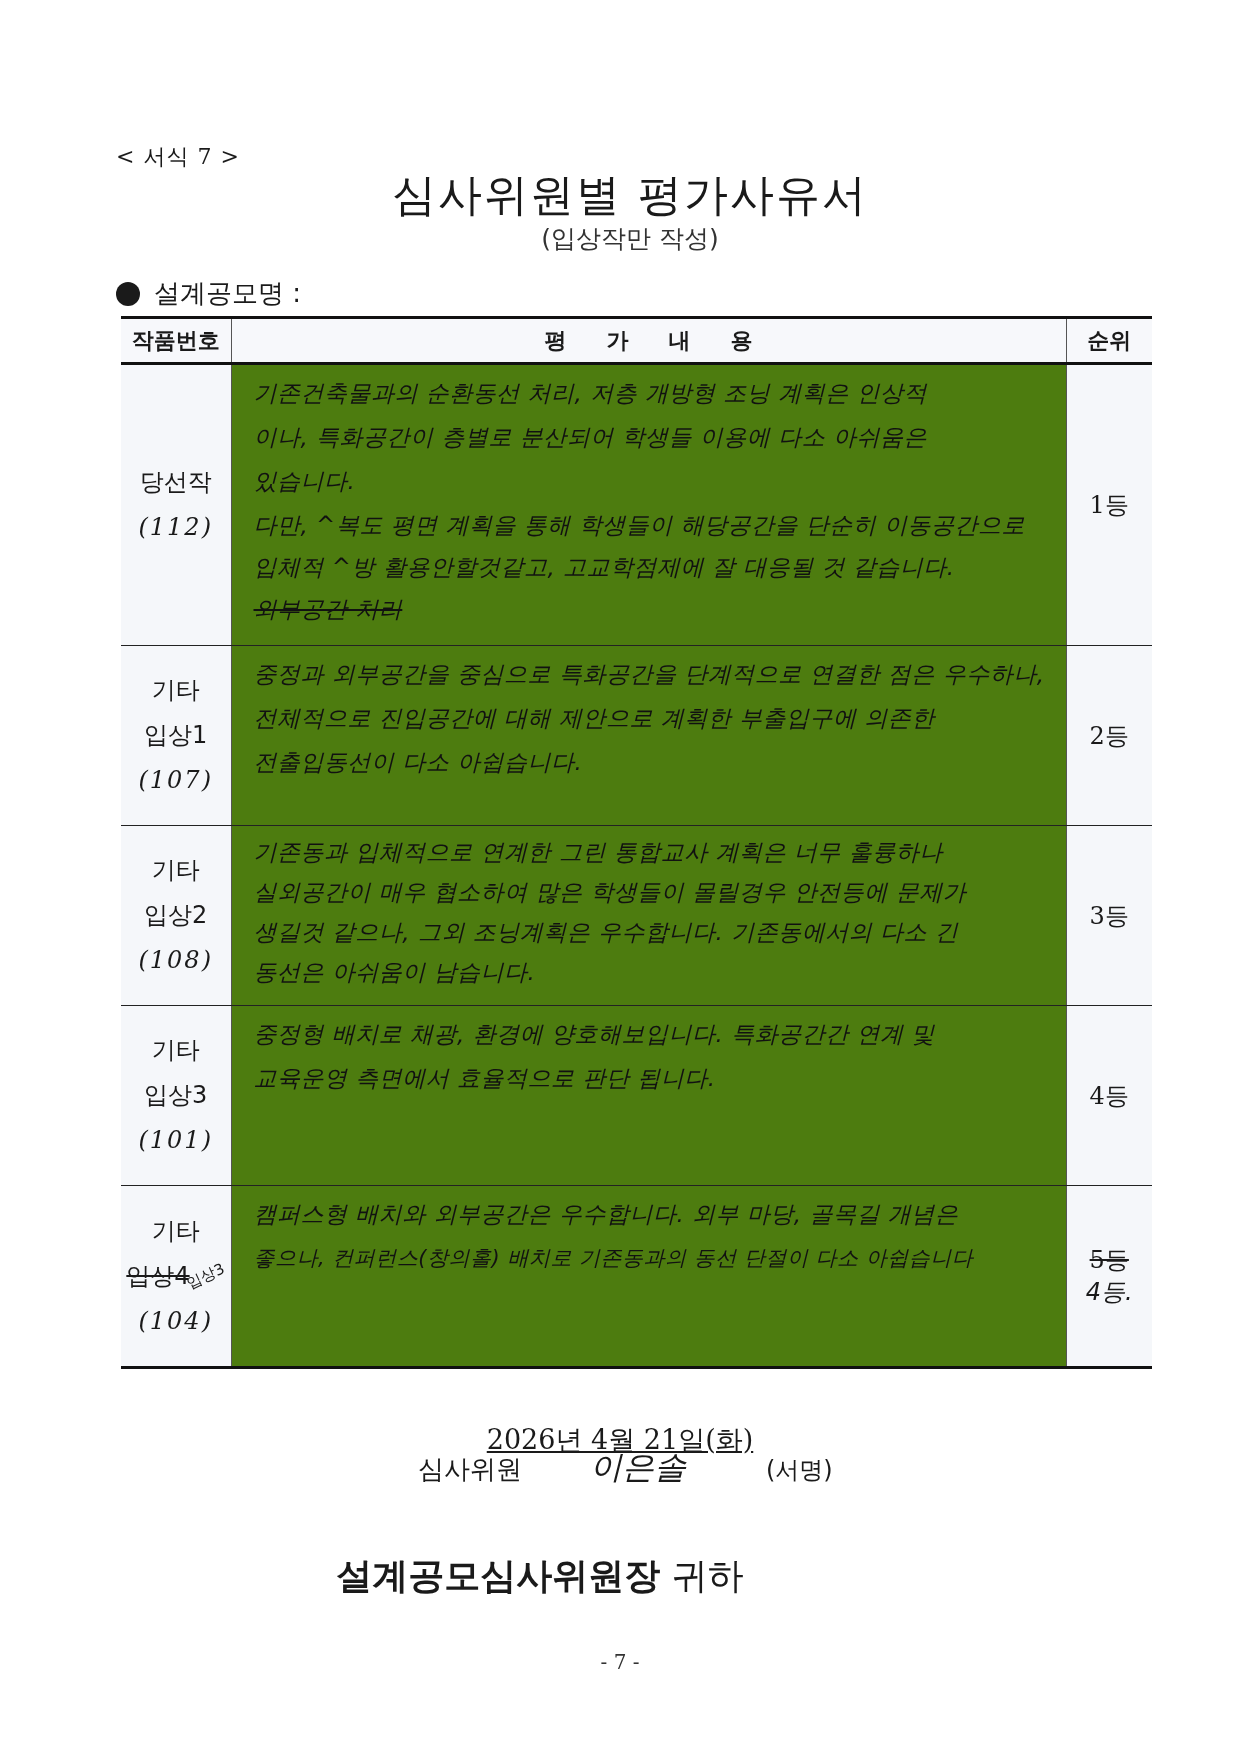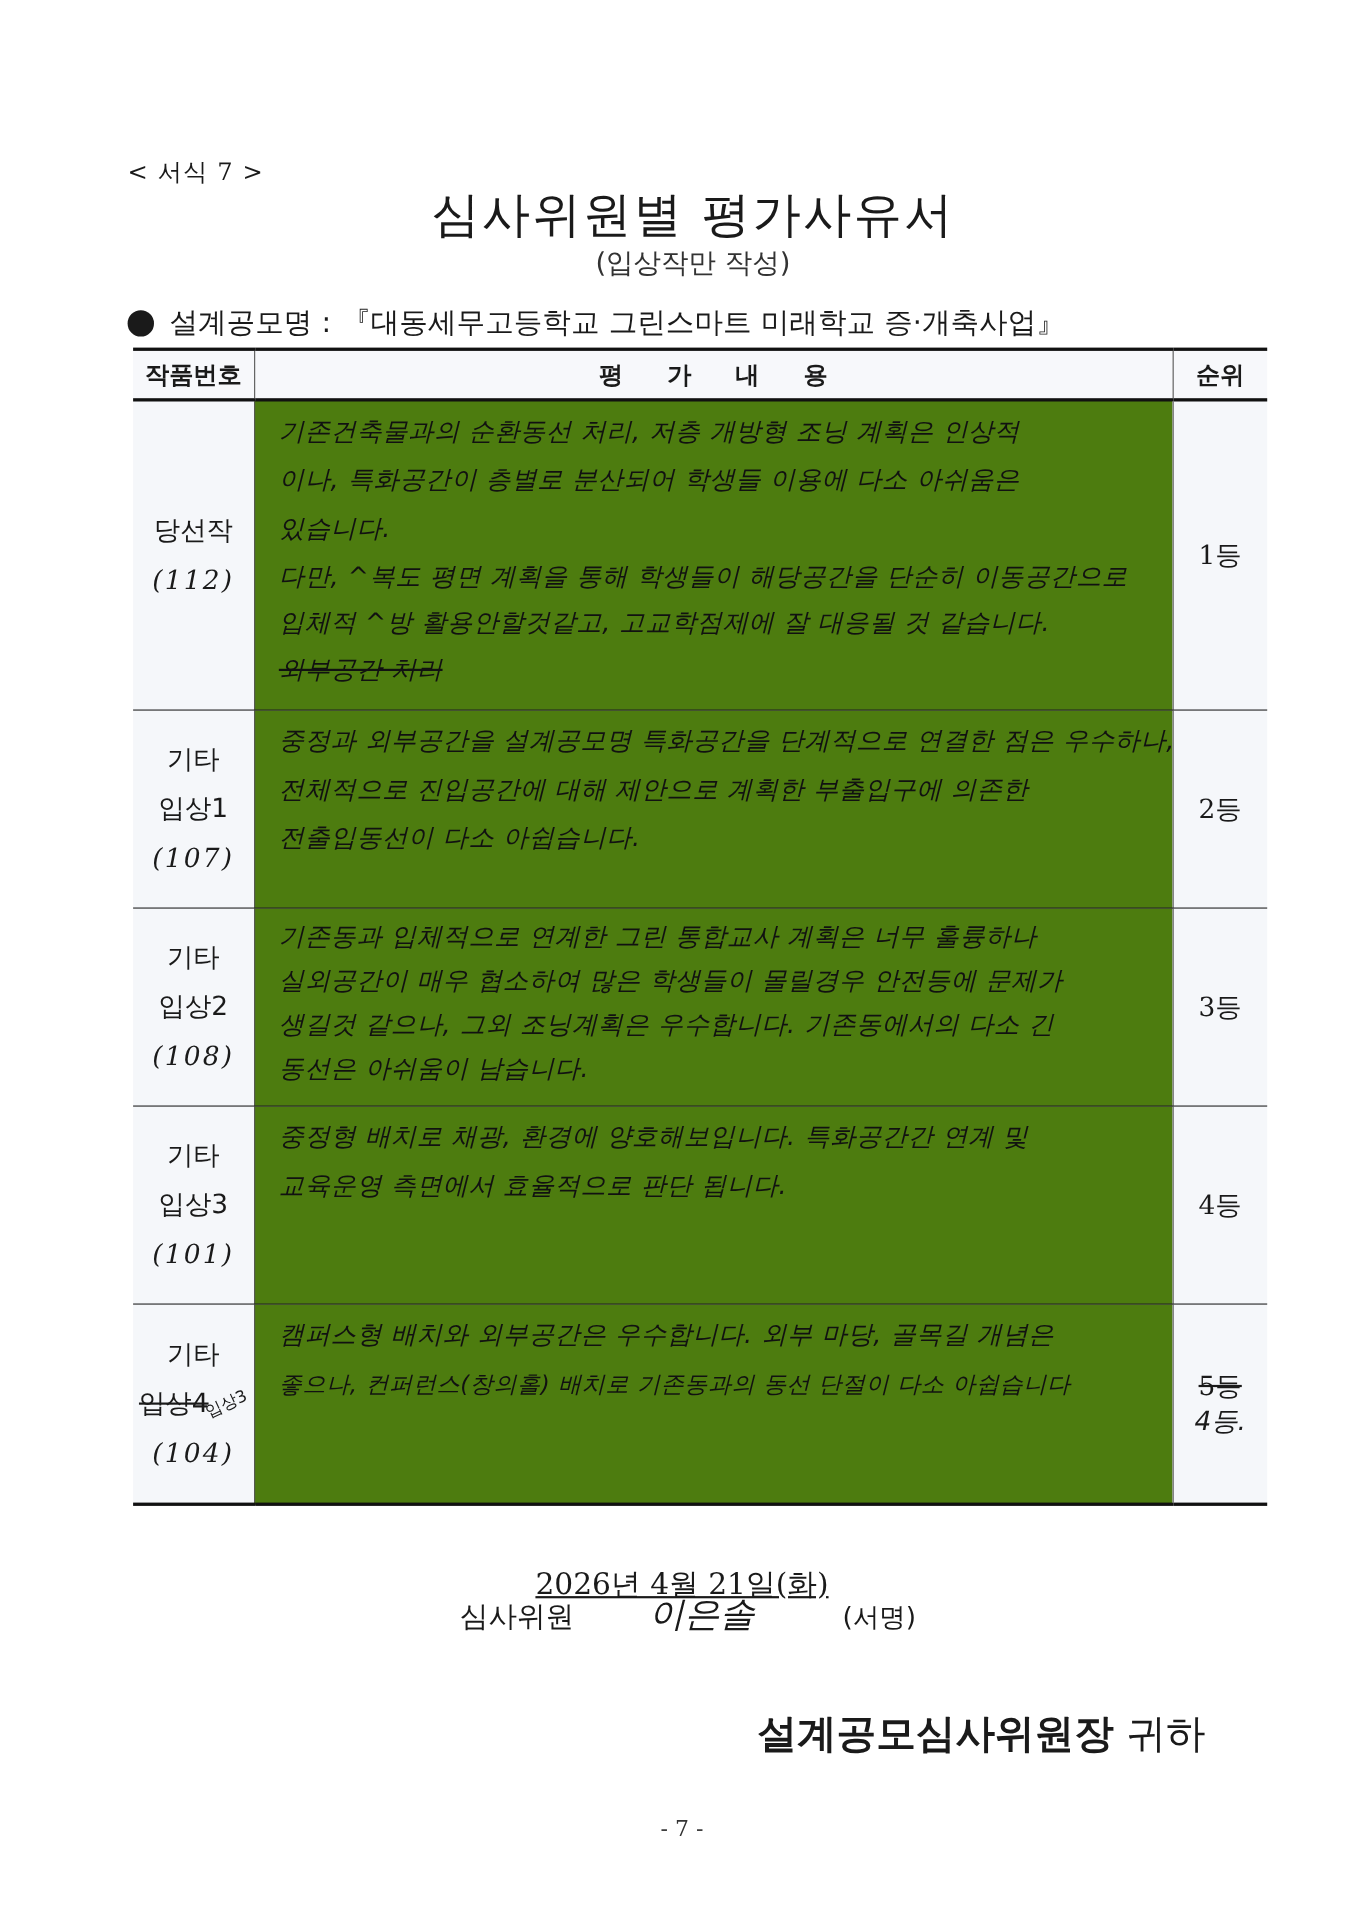--- a/index.html
+++ b/index.html
@@ -107,42 +107,41 @@
       font-size: 26px; display: flex; align-items: baseline;
       font-family: "DejaVu Sans", sans-serif;
     }
     .sign-label { margin-right: 68px; }
     .sign-name {
       font-style: italic; font-size: 32px; margin-right: 80px;
       font-family: "DejaVu Serif", serif;
     }
     .sign-seal { font-size: 24px; }
     .addressee {
-      position: absolute; left: 16px; width: 1080px; top: 1552px;
-      text-align: right; font-size: 36px;
+      position: absolute; left: 0; width: 1080px; top: 1552px;
+      text-align: center; font-size: 36px;
       font-family: "DejaVu Sans", sans-serif;
     }
     .addressee .bold { font-weight: bold; }
     .page-num {
       position: absolute; left: 0; width: 1240px; top: 1650px;
       text-align: center; font-size: 20px; color: #333;
       font-family: "DejaVu Serif", serif;
     }
   </style>
 </head>
 <body>
 
 <div class="form-code">&lt; 서식 7 &gt;</div>
 <div class="title">심사위원별 평가사유서</div>
 <div class="subtitle">(입상작만 작성)</div>
 
 <div class="project-line">
   <span class="bullet"></span>
   <span class="project-label">설계공모명 :</span>
-  <span>『대동세무고등학교 그린스마트 미래학교 증·개축사업』</span>
 </div>
 
 <table class="eval">
   <colgroup>
     <col style="width:110px">
     <col>
     <col style="width:86px">
   </colgroup>
   <thead>
     <tr>
@@ -169,21 +168,21 @@
       <td class="col-rank">1등</td>
     </tr>
 
     <tr style="height:180px">
       <td class="col-id">
         <span class="id-label">기타</span>
         <span class="id-label">입상1</span>
         <span class="id-num">(107)</span>
       </td>
       <td class="col-content">
-        <div class="hw-line">중정과 외부공간을 설계공모명 특화공간을 단계적으로 연결한 점은 우수하나,</div>
+        <div class="hw-line">중정과 외부공간을 중심으로 특화공간을 단계적으로 연결한 점은 우수하나,</div>
         <div class="hw-line">전체적으로 진입공간에 대해 제안으로 계획한 부출입구에 의존한</div>
         <div class="hw-line">전출입동선이 다소 아쉽습니다.</div>
       </td>
       <td class="col-rank">2등</td>
     </tr>
 
     <tr style="height:180px">
       <td class="col-id">
         <span class="id-label">기타</span>
         <span class="id-label">입상2</span>

